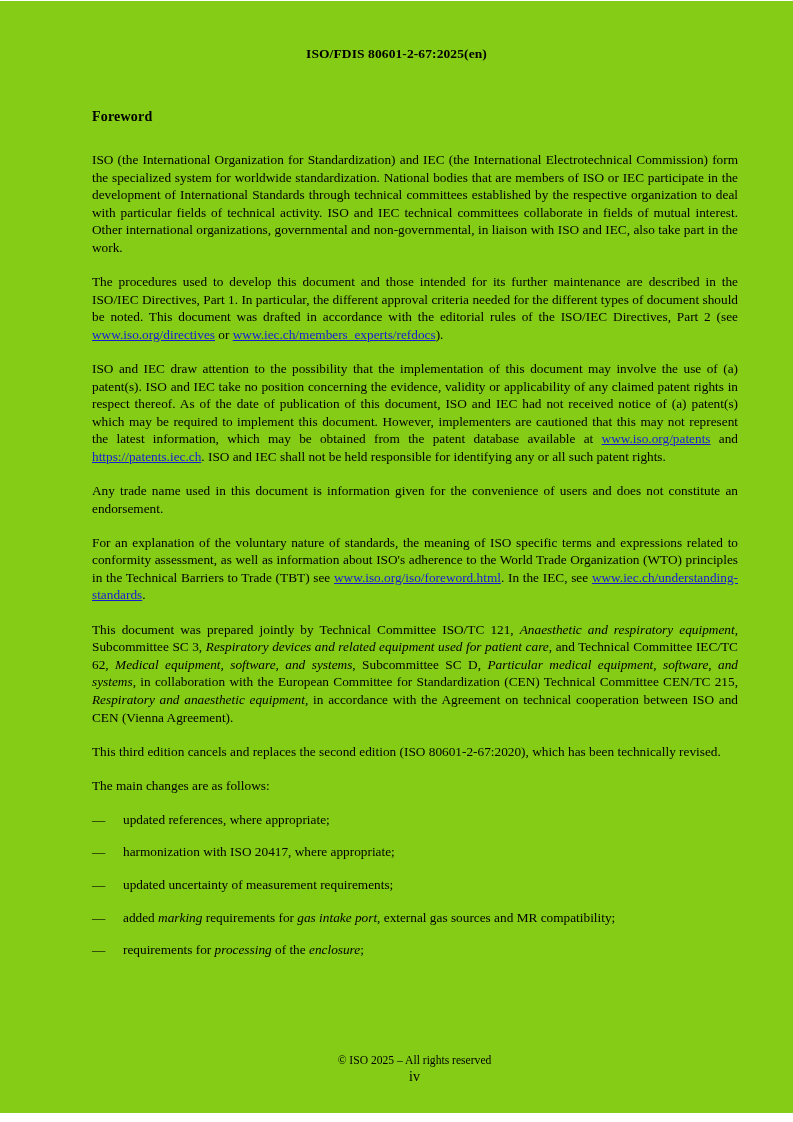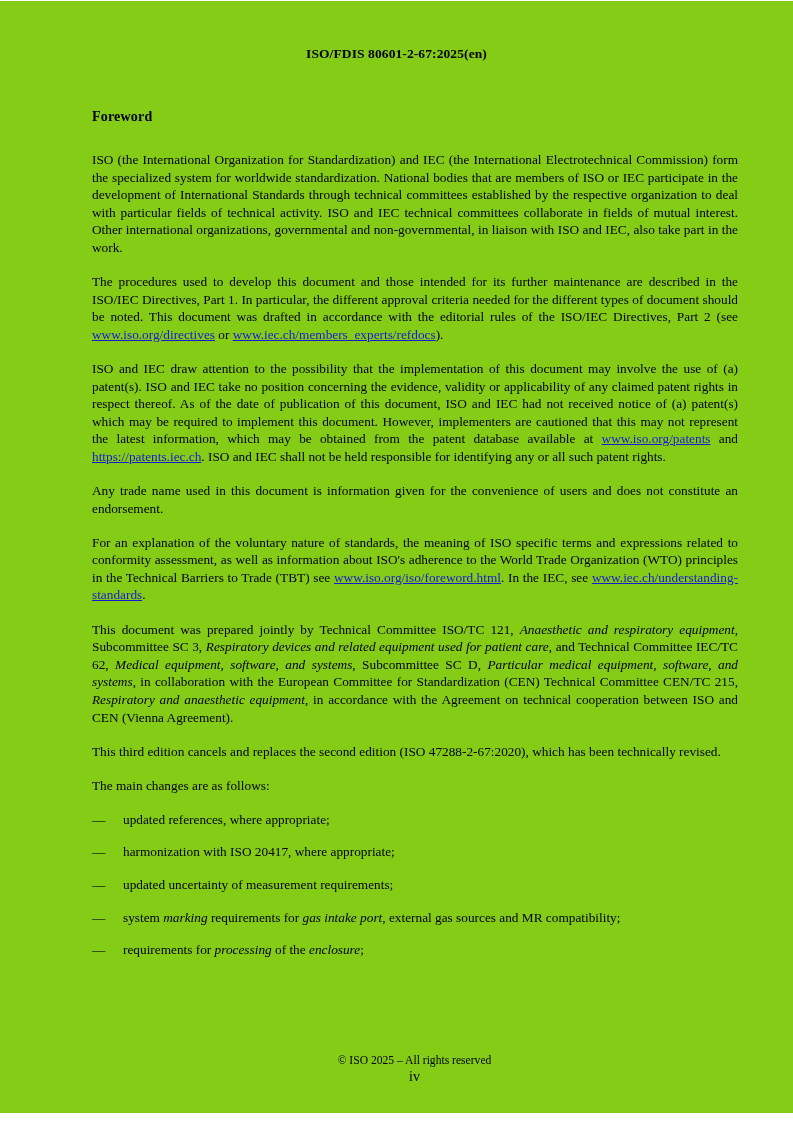--- a/index.html
+++ b/index.html
@@ -115,36 +115,36 @@
     <p class="body-par">Any trade name used in this document is information given for the convenience of users and does not constitute an endorsement.</p>
 
     <p class="body-par">
       <span>For an explanation of the voluntary nature of standards, the meaning of ISO specific terms and expressions related to conformity assessment, as well as information about ISO's adherence to the World Trade Organization (WTO) principles in the Technical Barriers to Trade (TBT) see </span><a class="doclink" href="#">www.iso.org/iso/foreword.html</a><span>. In the IEC, see </span><a class="doclink" href="#">www.iec.ch/understanding-standards</a><span>.</span>
     </p>
 
     <p class="body-par">
       <span>This document was prepared jointly by Technical Committee ISO/TC 121, </span><i>Anaesthetic and respiratory equipment</i><span>, Subcommittee SC 3, </span><i>Respiratory devices and related equipment used for patient care</i><span>, and Technical Committee IEC/TC 62, </span><i>Medical equipment, software, and systems</i><span>, Subcommittee SC D, </span><i>Particular medical equipment, software, and systems</i><span>, in collaboration with the European Committee for Standardization (CEN) Technical Committee CEN/TC 215, </span><i>Respiratory and anaesthetic equipment</i><span>, in accordance with the Agreement on technical cooperation between ISO and CEN (Vienna Agreement).</span>
     </p>
 
-    <p class="body-par">This third edition cancels and replaces the second edition (ISO 47288-2-67:2020), which has been technically revised.</p>
+    <p class="body-par">This third edition cancels and replaces the second edition (ISO 80601-2-67:2020), which has been technically revised.</p>
 
     <p class="body-par">The main changes are as follows:</p>
 
     <ul class="bullet-list">
       <li>
         <span class="dash">—</span><span>updated references, where appropriate;</span>
       </li>
       <li>
         <span class="dash">—</span><span>harmonization with ISO 20417, where appropriate;</span>
       </li>
       <li>
         <span class="dash">—</span><span>updated uncertainty of measurement requirements;</span>
       </li>
       <li>
-        <span class="dash">—</span><span>system </span><i>marking</i><span> requirements for </span><i>gas intake port</i><span>, external gas sources and MR compatibility;</span>
+        <span class="dash">—</span><span>added </span><i>marking</i><span> requirements for </span><i>gas intake port</i><span>, external gas sources and MR compatibility;</span>
       </li>
       <li>
         <span class="dash">—</span><span>requirements for </span><i>processing</i><span> of the </span><i>enclosure</i><span>;</span>
       </li>
     </ul>
 
   </div>
 
   <div class="footer">
     <div class="copyright">© ISO 2025 – All rights reserved</div>

